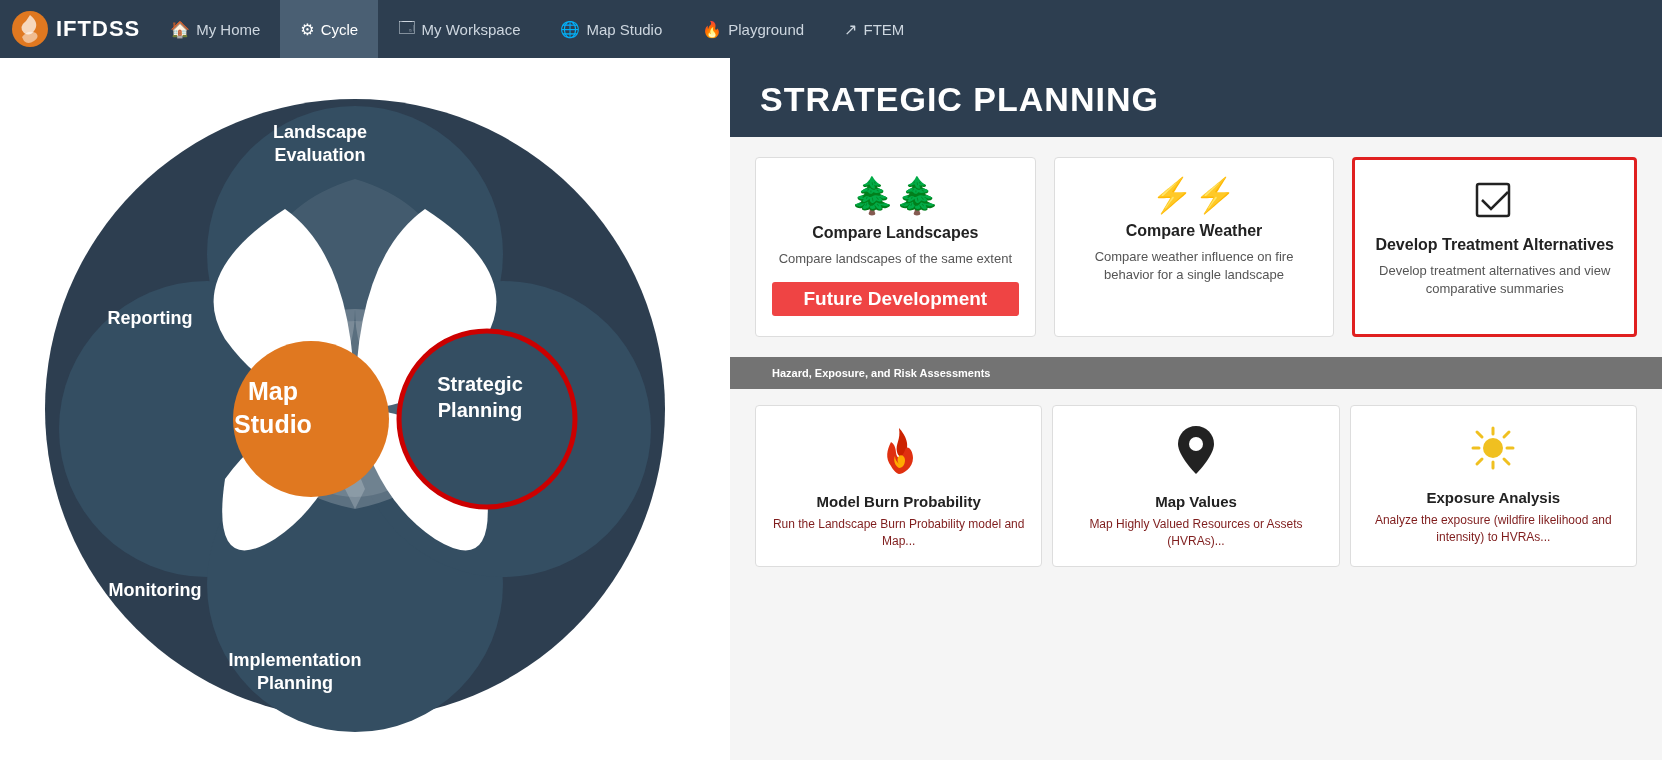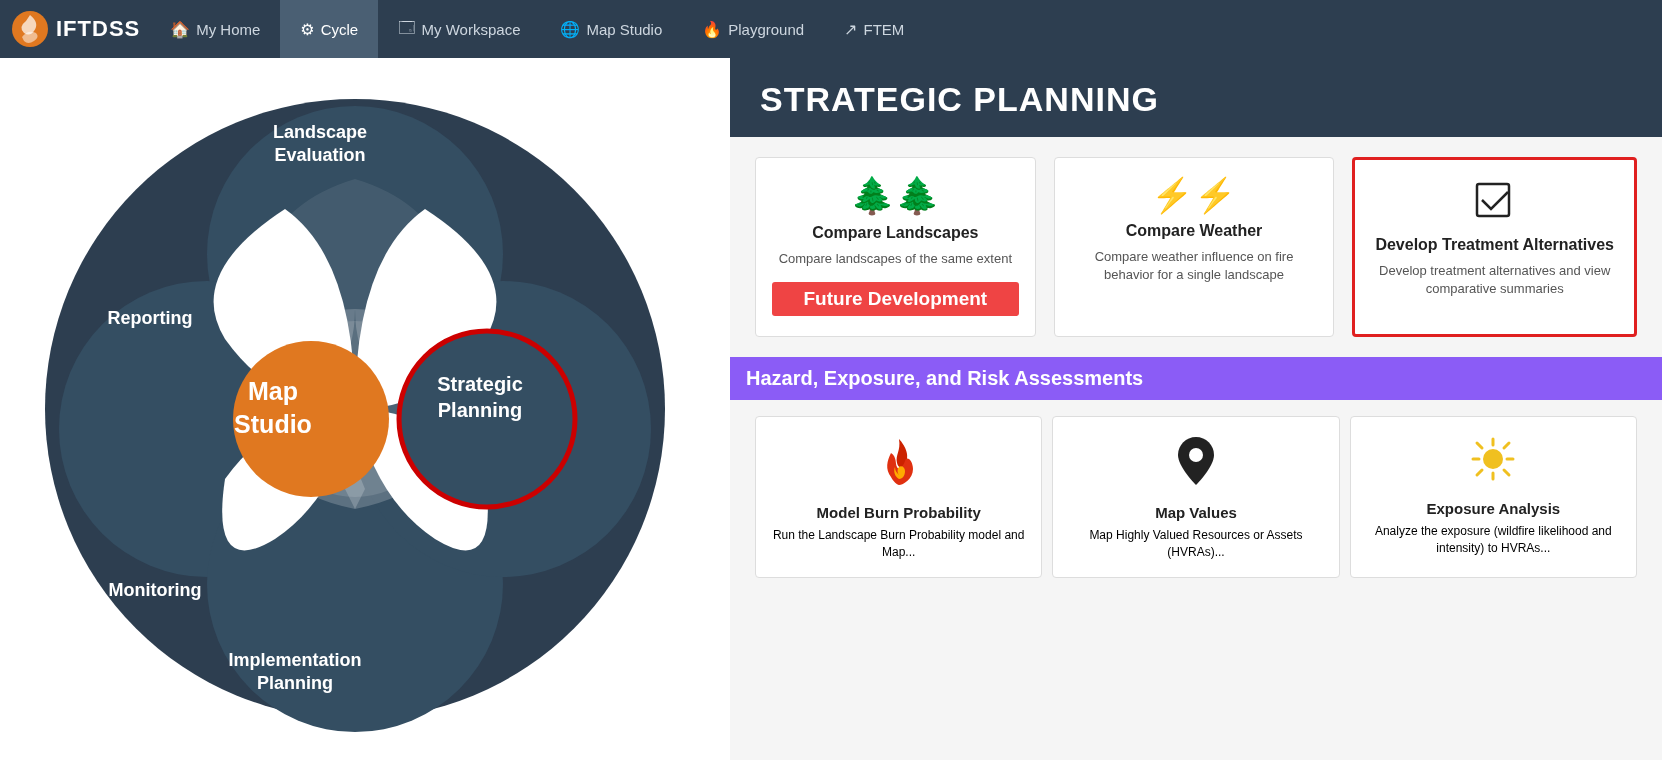--- a/index.html
+++ b/index.html
@@ -130,24 +130,24 @@
       color: #fff;
       border-radius: 3px;
       padding: 6px 18px;
       font-size: 19px;
       font-weight: bold;
       width: 100%;
     }
 
     
     .section-header {
-      background: #8b5cf6;
-      color: #fff;
-      padding: 10px 16px;
-      font-size: 20px;
+      background: #737373;
+      color: #fff;
+      padding: 10px 42px;
+      font-size: 11px;
       font-weight: bold;
       margin: 10px 0 0 0;
     }
 
     
     .bottom-cards-section {
       padding: 16px 25px 10px 25px;
       display: flex;
       gap: 10px;
     }
@@ -167,21 +167,21 @@
       margin-bottom: 8px;
     }
     .bottom-card-title {
       font-size: 15px;
       font-weight: bold;
       color: #222;
       margin-bottom: 6px;
     }
     .bottom-card-desc {
       font-size: 12px;
-      color: #000000;
+      color: #7f1d1d;
       line-height: 1.4;
     }
 
     
     .cycle-container {
       position: relative;
       width: 680px;
       height: 660px;
     }
 

